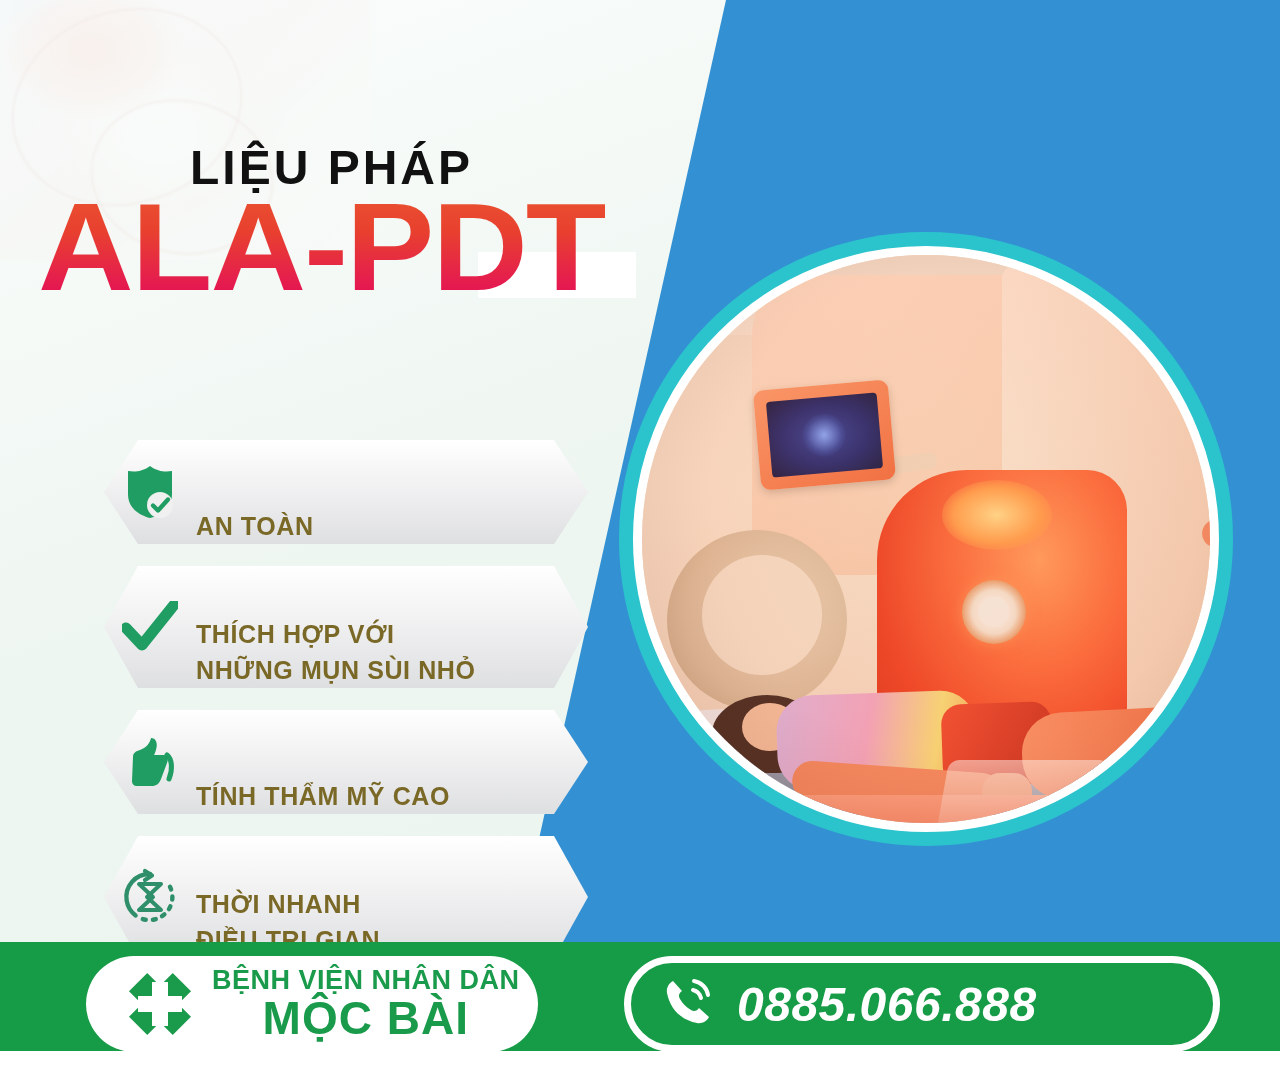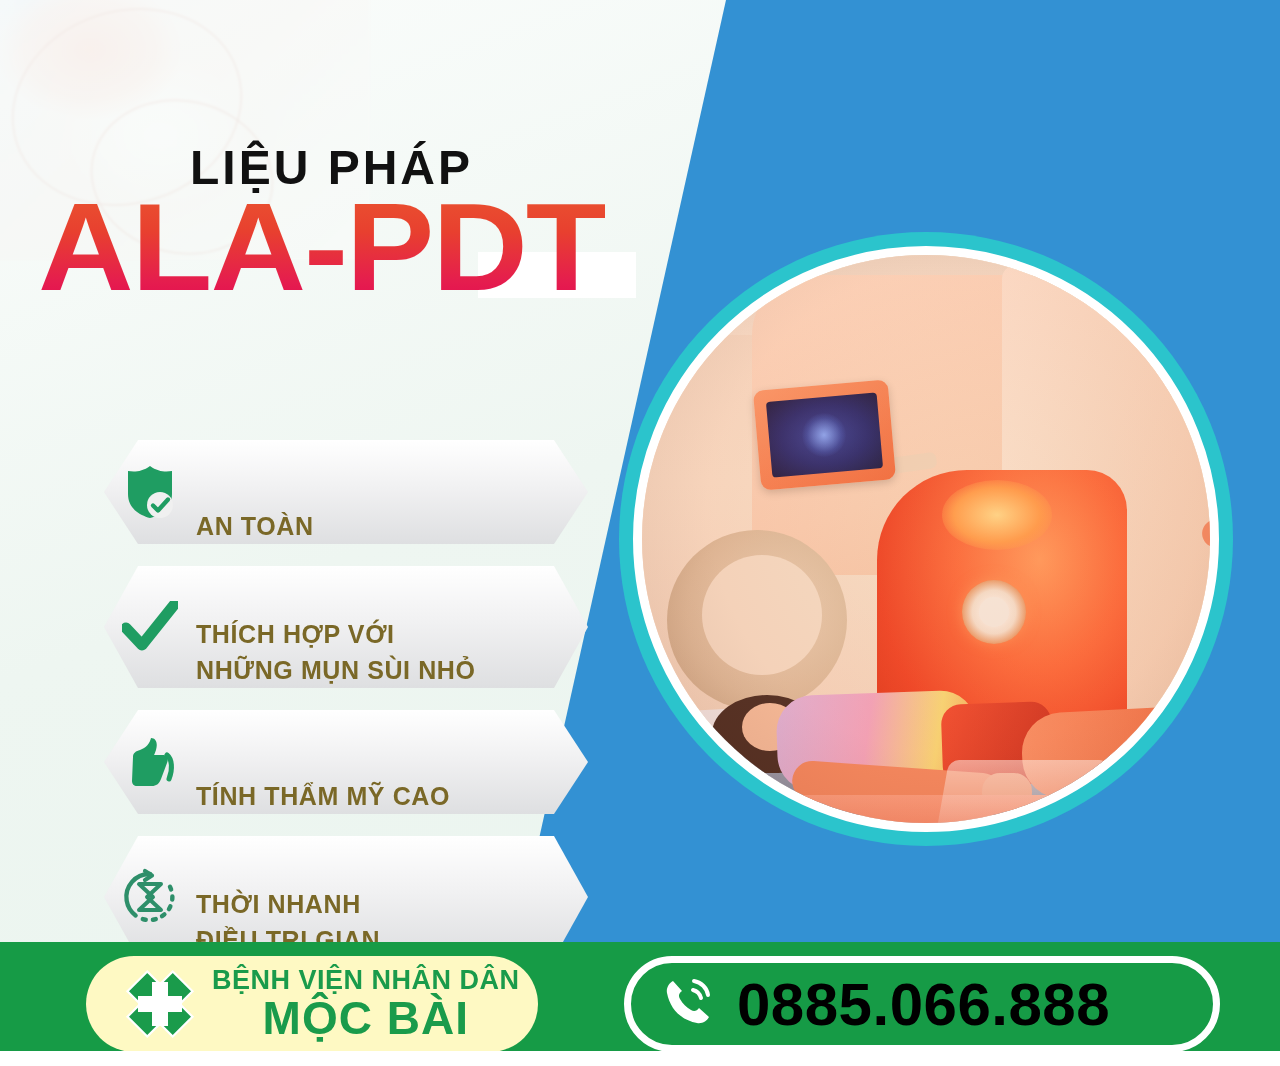--- a/index.html
+++ b/index.html
@@ -167,31 +167,31 @@
     color:#7a6827;font-size:25px;font-weight:700;letter-spacing:.6px;line-height:1.42;
   }
   .feat-text .ln{display:block;}
 
   
   .footer{
     position:absolute;left:0;top:942px;width:1280px;height:124px;background:#169b46;
   }
   .logo-pill{
     position:absolute;left:86px;top:14px;width:452px;height:96px;border-radius:48px;
-    background:#fef9c3;display:flex;align-items:center;padding-left:28px;box-sizing:border-box;
+    background:#ffffff;display:flex;align-items:center;padding-left:28px;box-sizing:border-box;
   }
   .logo-mark{width:92px;min-width:92px;height:92px;position:relative;}
   .logo-text{margin-left:6px;text-align:center;}
   .logo-l1{color:#1a9b4b;font-size:27px;font-weight:700;letter-spacing:.5px;line-height:1.05;}
   .logo-l2{color:#1a9b4b;font-size:46px;font-weight:700;letter-spacing:1px;line-height:1.05;}
   .phone-pill{
     position:absolute;left:624px;top:14px;width:596px;height:96px;border-radius:48px;
     border:7px solid #ffffff;box-sizing:border-box;display:flex;align-items:center;padding-left:26px;
   }
-  .phone-num{color:#000000;font-size:60px;font-weight:700;letter-spacing:.5px;margin-left:18px;}
+  .phone-num{color:#ffffff;font-size:48px;font-weight:700;letter-spacing:.5px;margin-left:18px;font-style:italic;}
 </style>
 </head>
 <body>
 
 <div id="poster">
 
   <div class="ghost-photo">
     <div class="ghost-strap gs1"></div>
     <div class="ghost-strap gs2"></div>
   </div>

